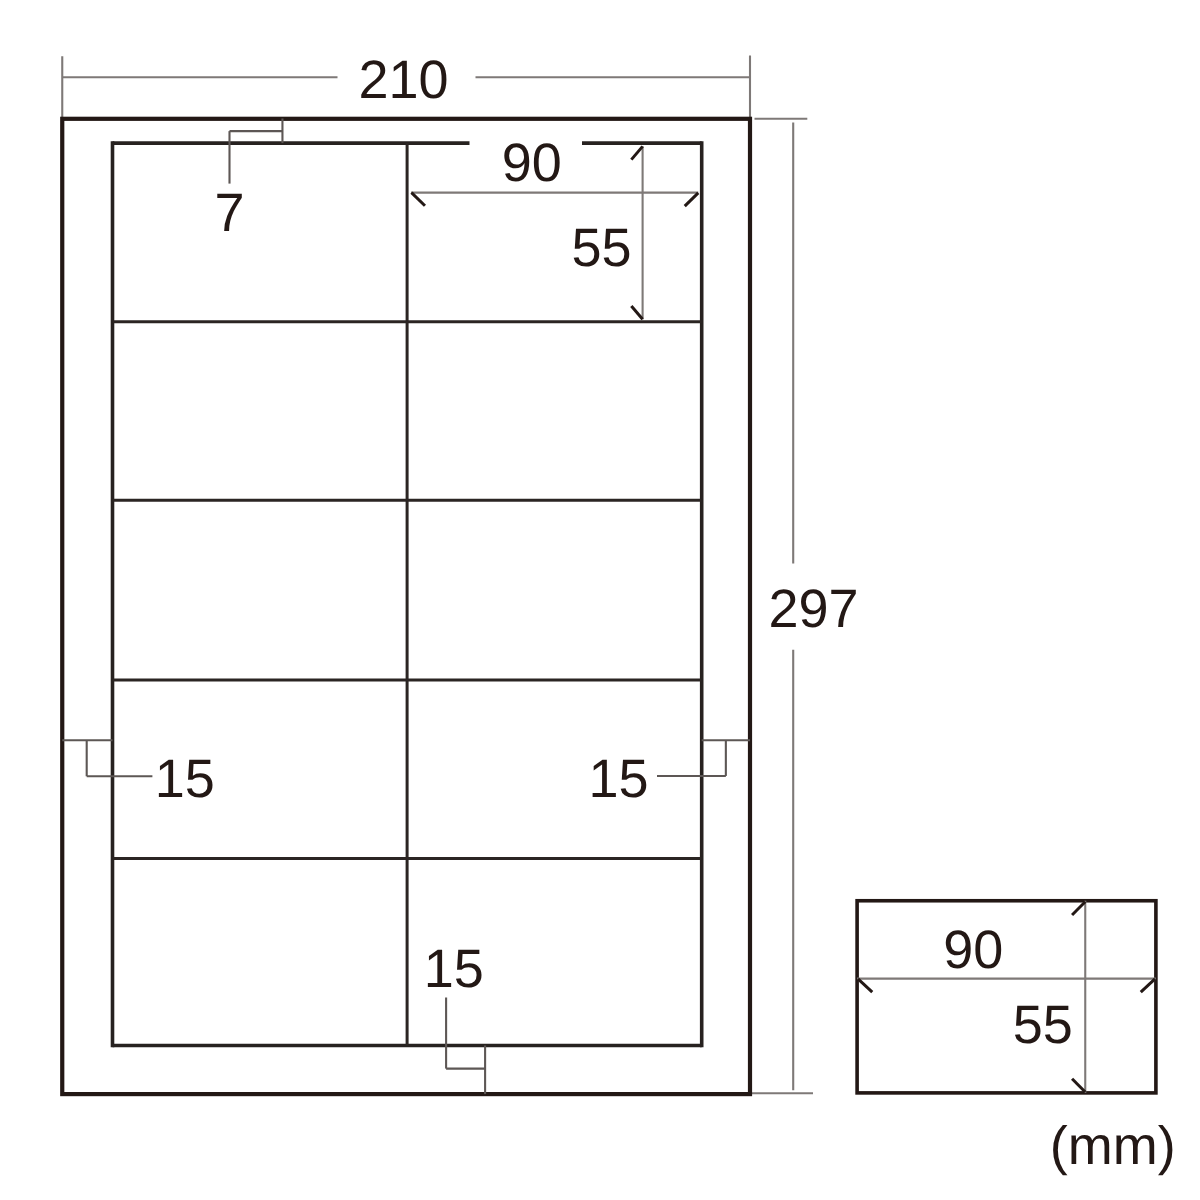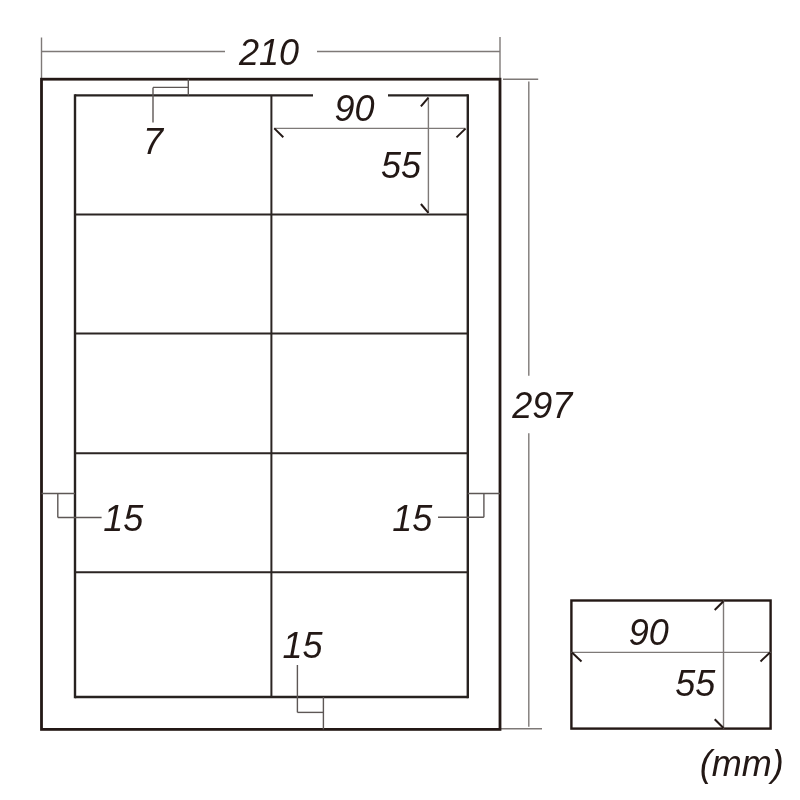--- a/index.html
+++ b/index.html
@@ -1,16 +1,16 @@
 <!DOCTYPE html>
 <html><head>
 <meta charset="utf-8">
 <style>
   html,body{margin:0;padding:0;background:#ffffff;}
-  .wrap{width:800px;height:800px;position:relative;font-style:italic;}
+  .wrap{width:800px;height:800px;position:relative;}
   text{font-family:"Liberation Sans",sans-serif;font-size:36px;fill:#231815;}
 </style>
 </head>
 <body>
 <div class="wrap">
 <svg width="800" height="800" viewBox="0 0 800 800" xmlns="http://www.w3.org/2000/svg">
 
   <rect x="0" y="0" width="800" height="800" fill="#ffffff"></rect>
 
   <line x1="41.5" y1="37.5" x2="41.5" y2="79" stroke="#7e7977" stroke-width="1.4"></line>

